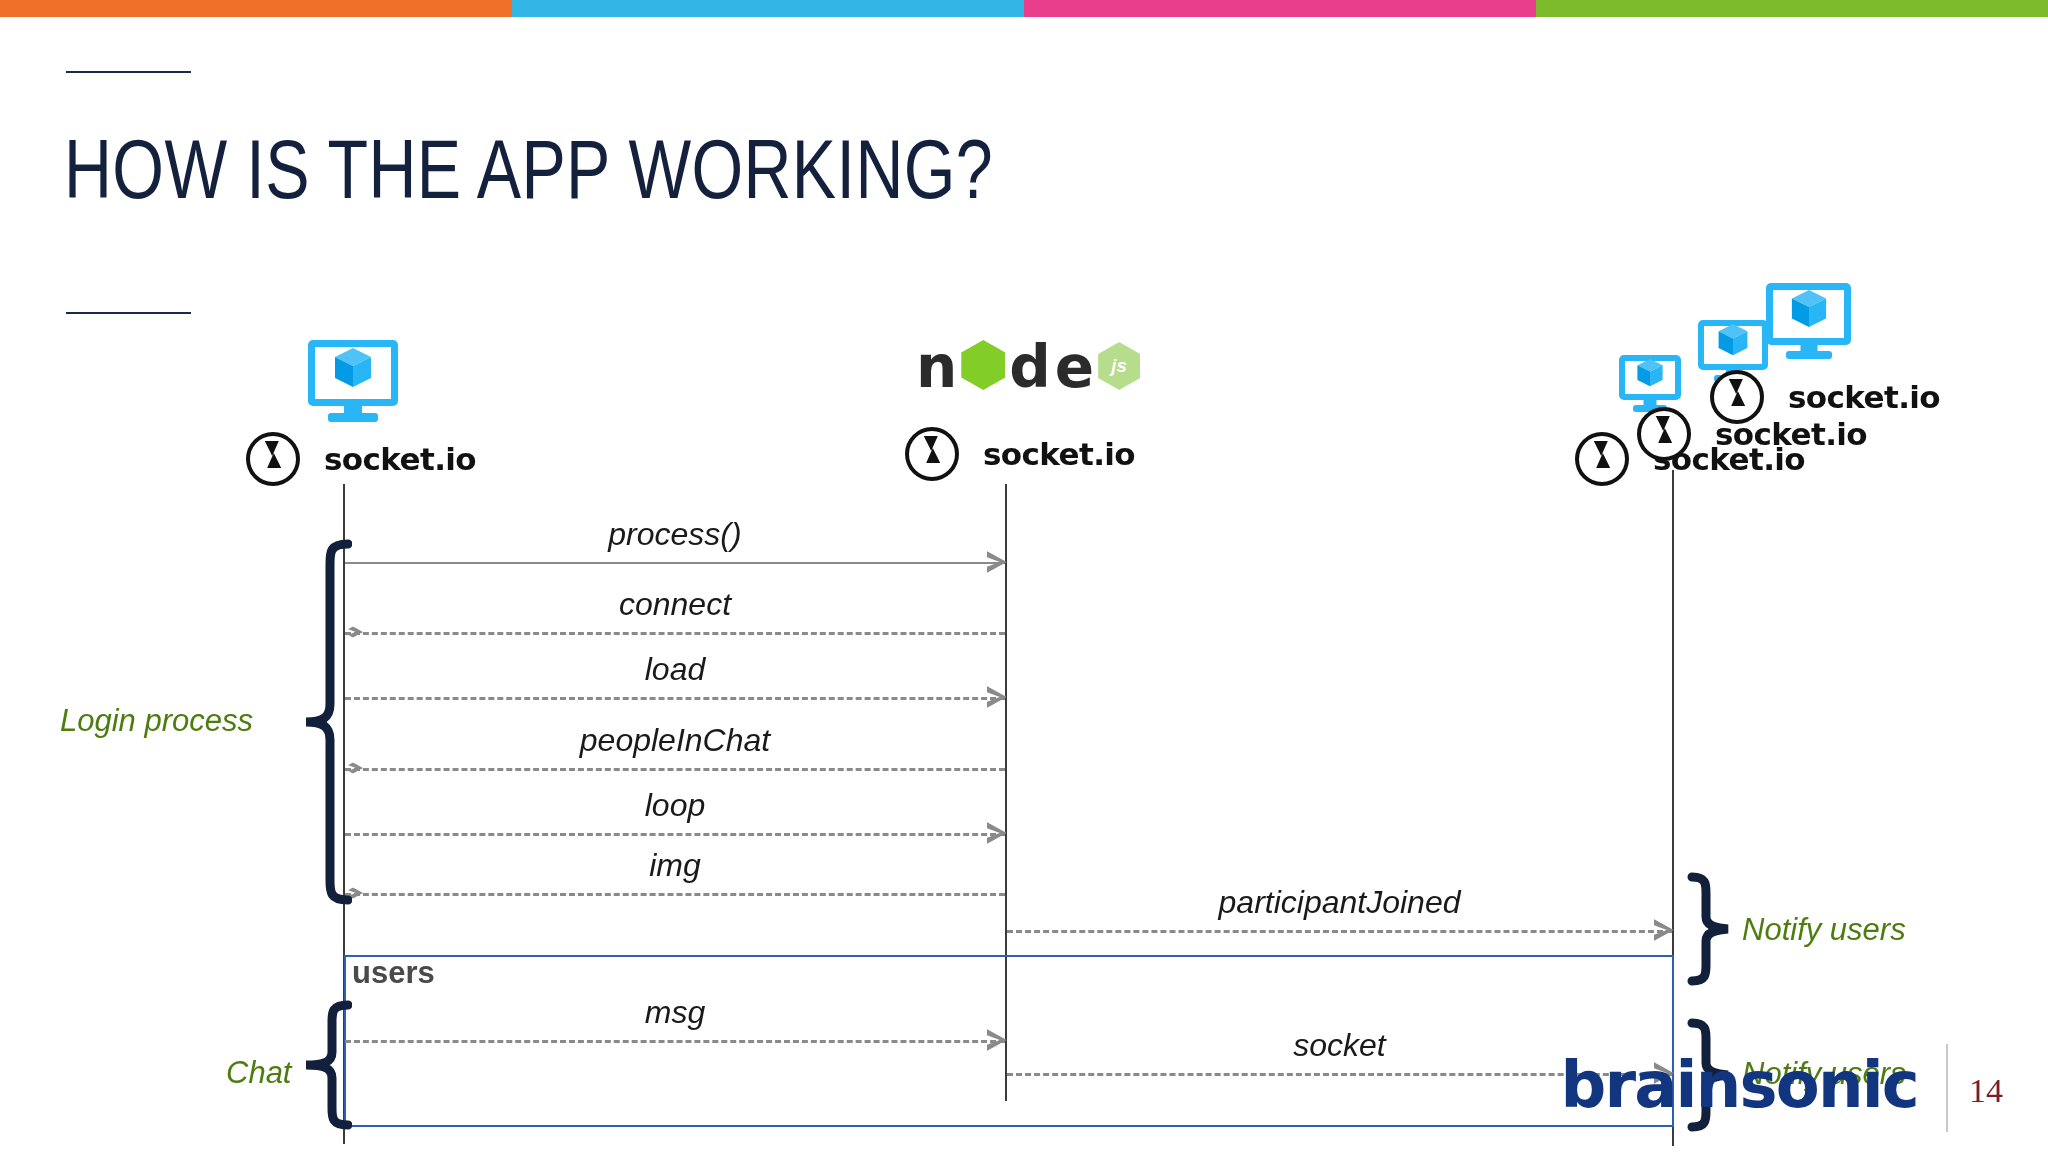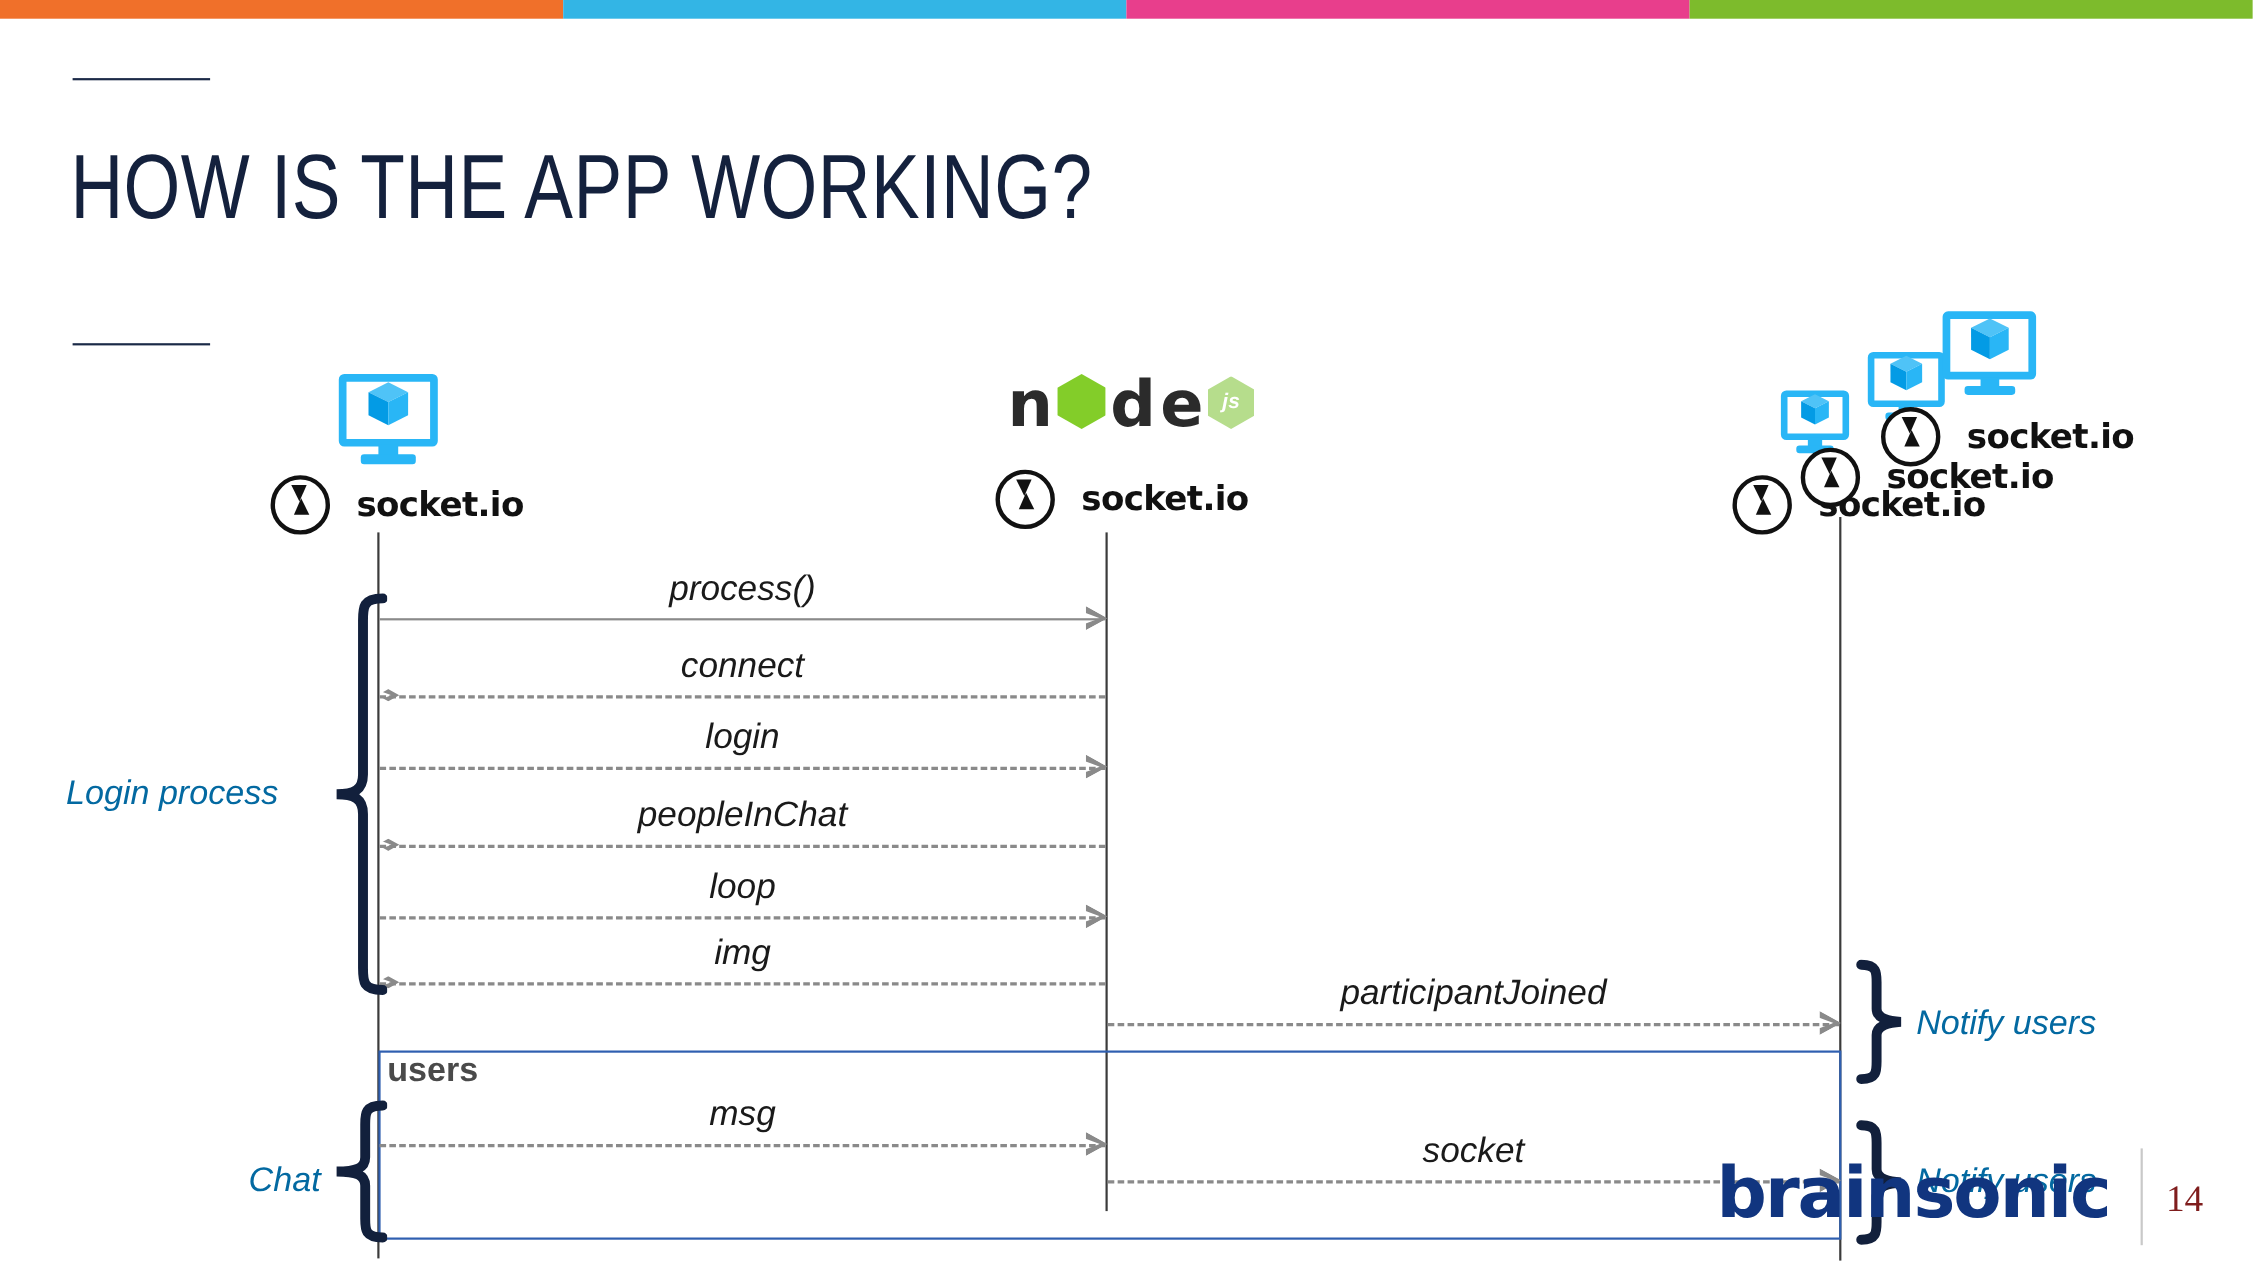--- a/index.html
+++ b/index.html
@@ -74,21 +74,21 @@
   .msg .label{position:absolute;bottom:9px;width:100%;text-align:center;
               font-style:italic;font-size:32px;color:#1a1a1a;
               font-family:"Liberation Sans","DejaVu Sans",sans-serif;}
 
   
   .msg .head{clip-path:polygon(0 0,100% 50%,0 100%,0 72%,64% 50%,0 28%);}
 
   
   .brace{position:absolute;color:#12203c;}
   .brace svg{display:block;}
-  .brace-label{position:absolute;font-style:italic;font-size:31px;color:#0369a1;
+  .brace-label{position:absolute;font-style:italic;font-size:31px;color:#4d7c0f;
                white-space:nowrap;
                font-family:"Liberation Sans","DejaVu Sans",sans-serif;}
 
   
   #loop-box{position:absolute;border:2.5px solid #2f5fb0;box-sizing:border-box;}
   #loop-label{position:absolute;font-size:31px;font-weight:700;color:#4a4a4a;
               font-family:"Liberation Sans","DejaVu Sans",sans-serif;}
 
   
   #brainsonic{position:absolute;right:130px;bottom:30px;font-size:64px;font-weight:700;
@@ -225,21 +225,21 @@
 
 <div class="msg dashed to-left" style="left:345px;top:632px;width:660px;">
   <div class="line"></div>
   <div class="head"></div>
   <div class="label">connect</div>
 </div>
 
 <div class="msg dashed to-right" style="left:345px;top:697px;width:660px;">
   <div class="line"></div>
   <div class="head"></div>
-  <div class="label">login</div>
+  <div class="label">load</div>
 </div>
 
 <div class="msg dashed to-left" style="left:345px;top:768px;width:660px;">
   <div class="line"></div>
   <div class="head"></div>
   <div class="label">peopleInChat</div>
 </div>
 
 <div class="msg dashed to-right" style="left:345px;top:833px;width:660px;">
   <div class="line"></div>

